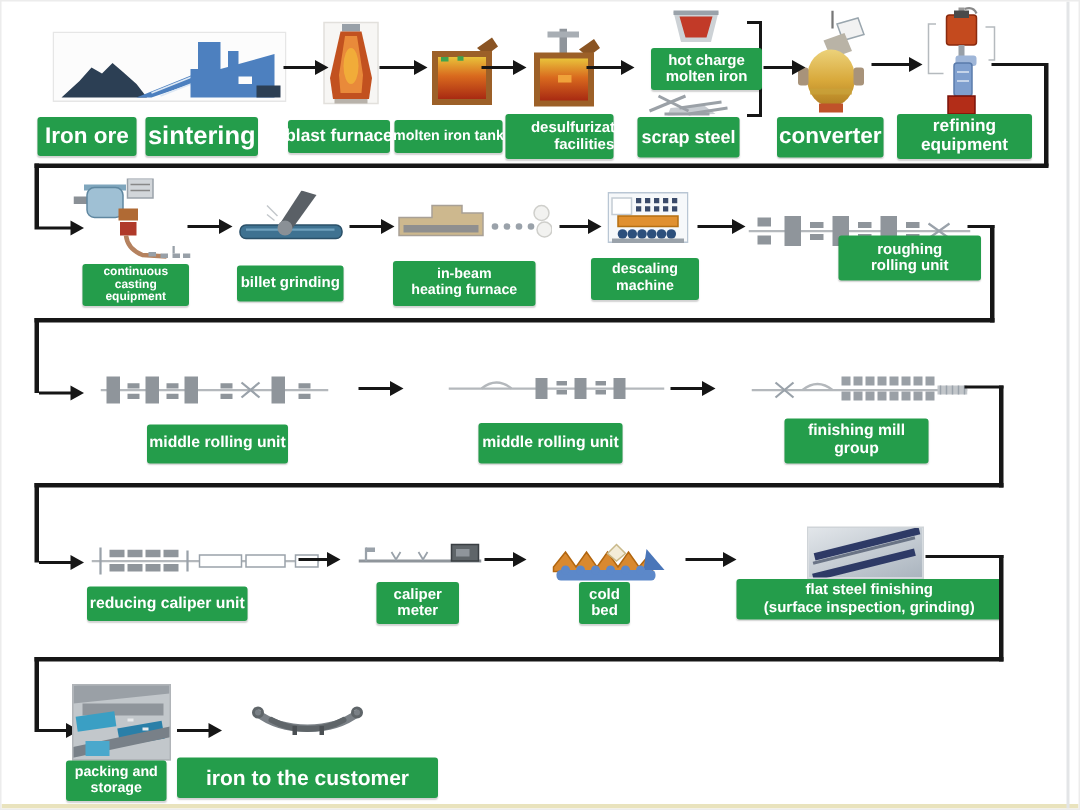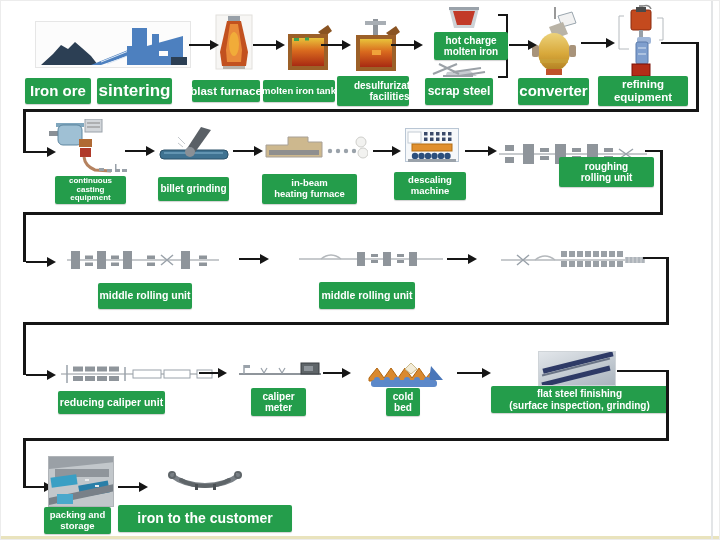--- a/index.html
+++ b/index.html
@@ -361,20 +361,21 @@
       <rect x="124" y="9" width="20" height="6" fill="#c2c6ca"></rect>
       <path d="M126 9 v6 M130 9 v6 M134 9 v6 M138 9 v6 M142 9 v6" stroke="#9aa2aa" stroke-width="1"></path>
     </svg>
   </div>
 
   <div class="arr" style="left:238px;top:257px;width:22px;"></div>
   <div class="arr" style="left:446px;top:257px;width:22px;"></div>
 
   <div class="label nowrap" style="left:97px;top:282px;width:94px;height:26px;font-size:10.5px;">middle rolling unit</div>
   <div class="label nowrap" style="left:318px;top:281px;width:96px;height:27px;font-size:10.5px;">middle rolling unit</div>
+  <div class="label" style="left:522px;top:278px;width:96px;height:30px;font-size:10.5px;">finishing mill group</div>
 
   <div class="seg" style="left:642px;top:256px;width:26px;height:2px;"></div>
   <div class="seg" style="left:665px;top:256px;width:3px;height:68px;"></div>
   <div class="seg" style="left:22px;top:321px;width:646px;height:3px;"></div>
   <div class="seg" style="left:22px;top:321px;width:3px;height:53px;"></div>
   <div class="arr" style="left:25px;top:373px;width:22px;"></div>
 
   <div class="icon" style="left:60px;top:361px;width:152px;height:24px;">
     <svg width="152" height="24" viewBox="0 0 152 24">
       <line x1="0" y1="12" x2="152" y2="12" stroke="#b4b8bc" stroke-width="1.5"></line>

